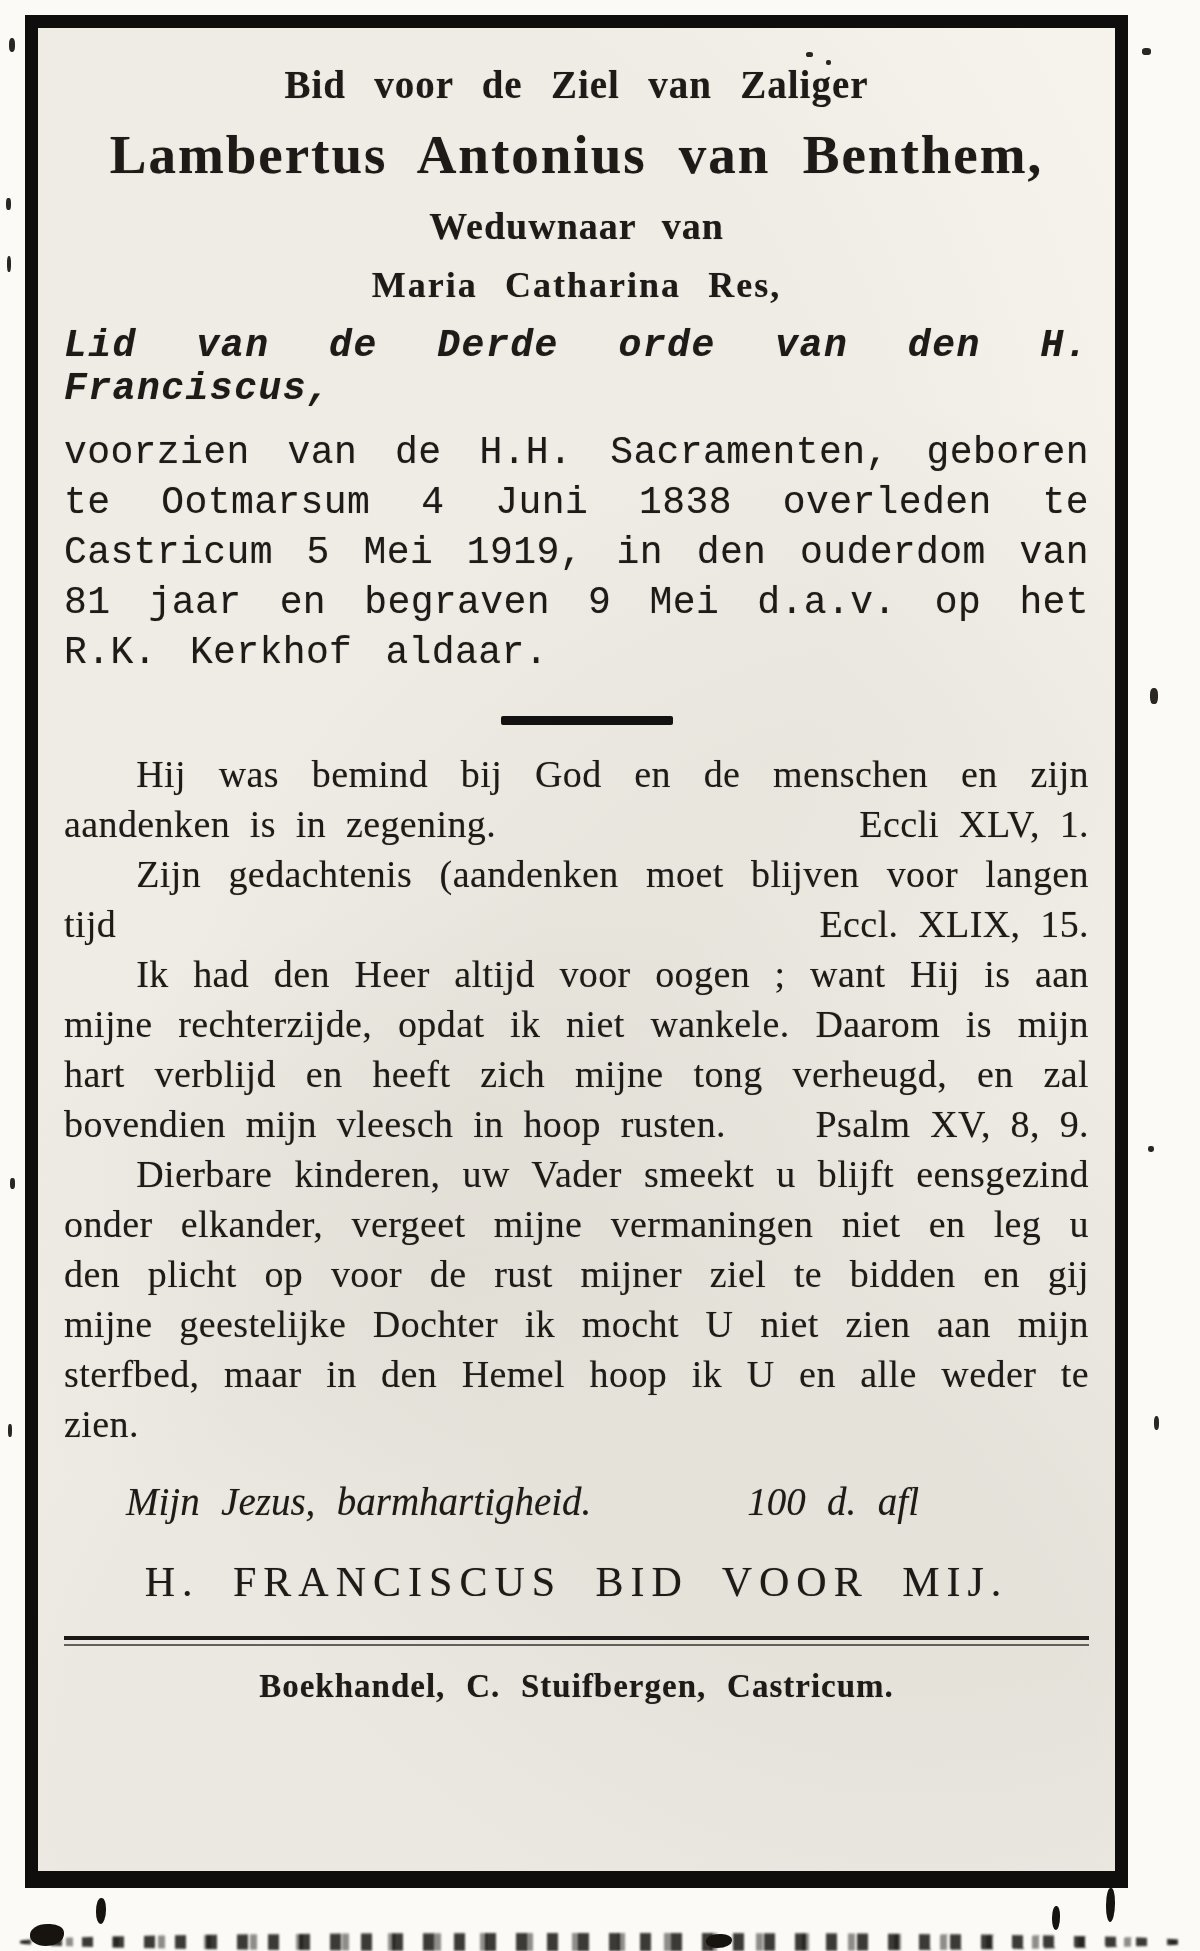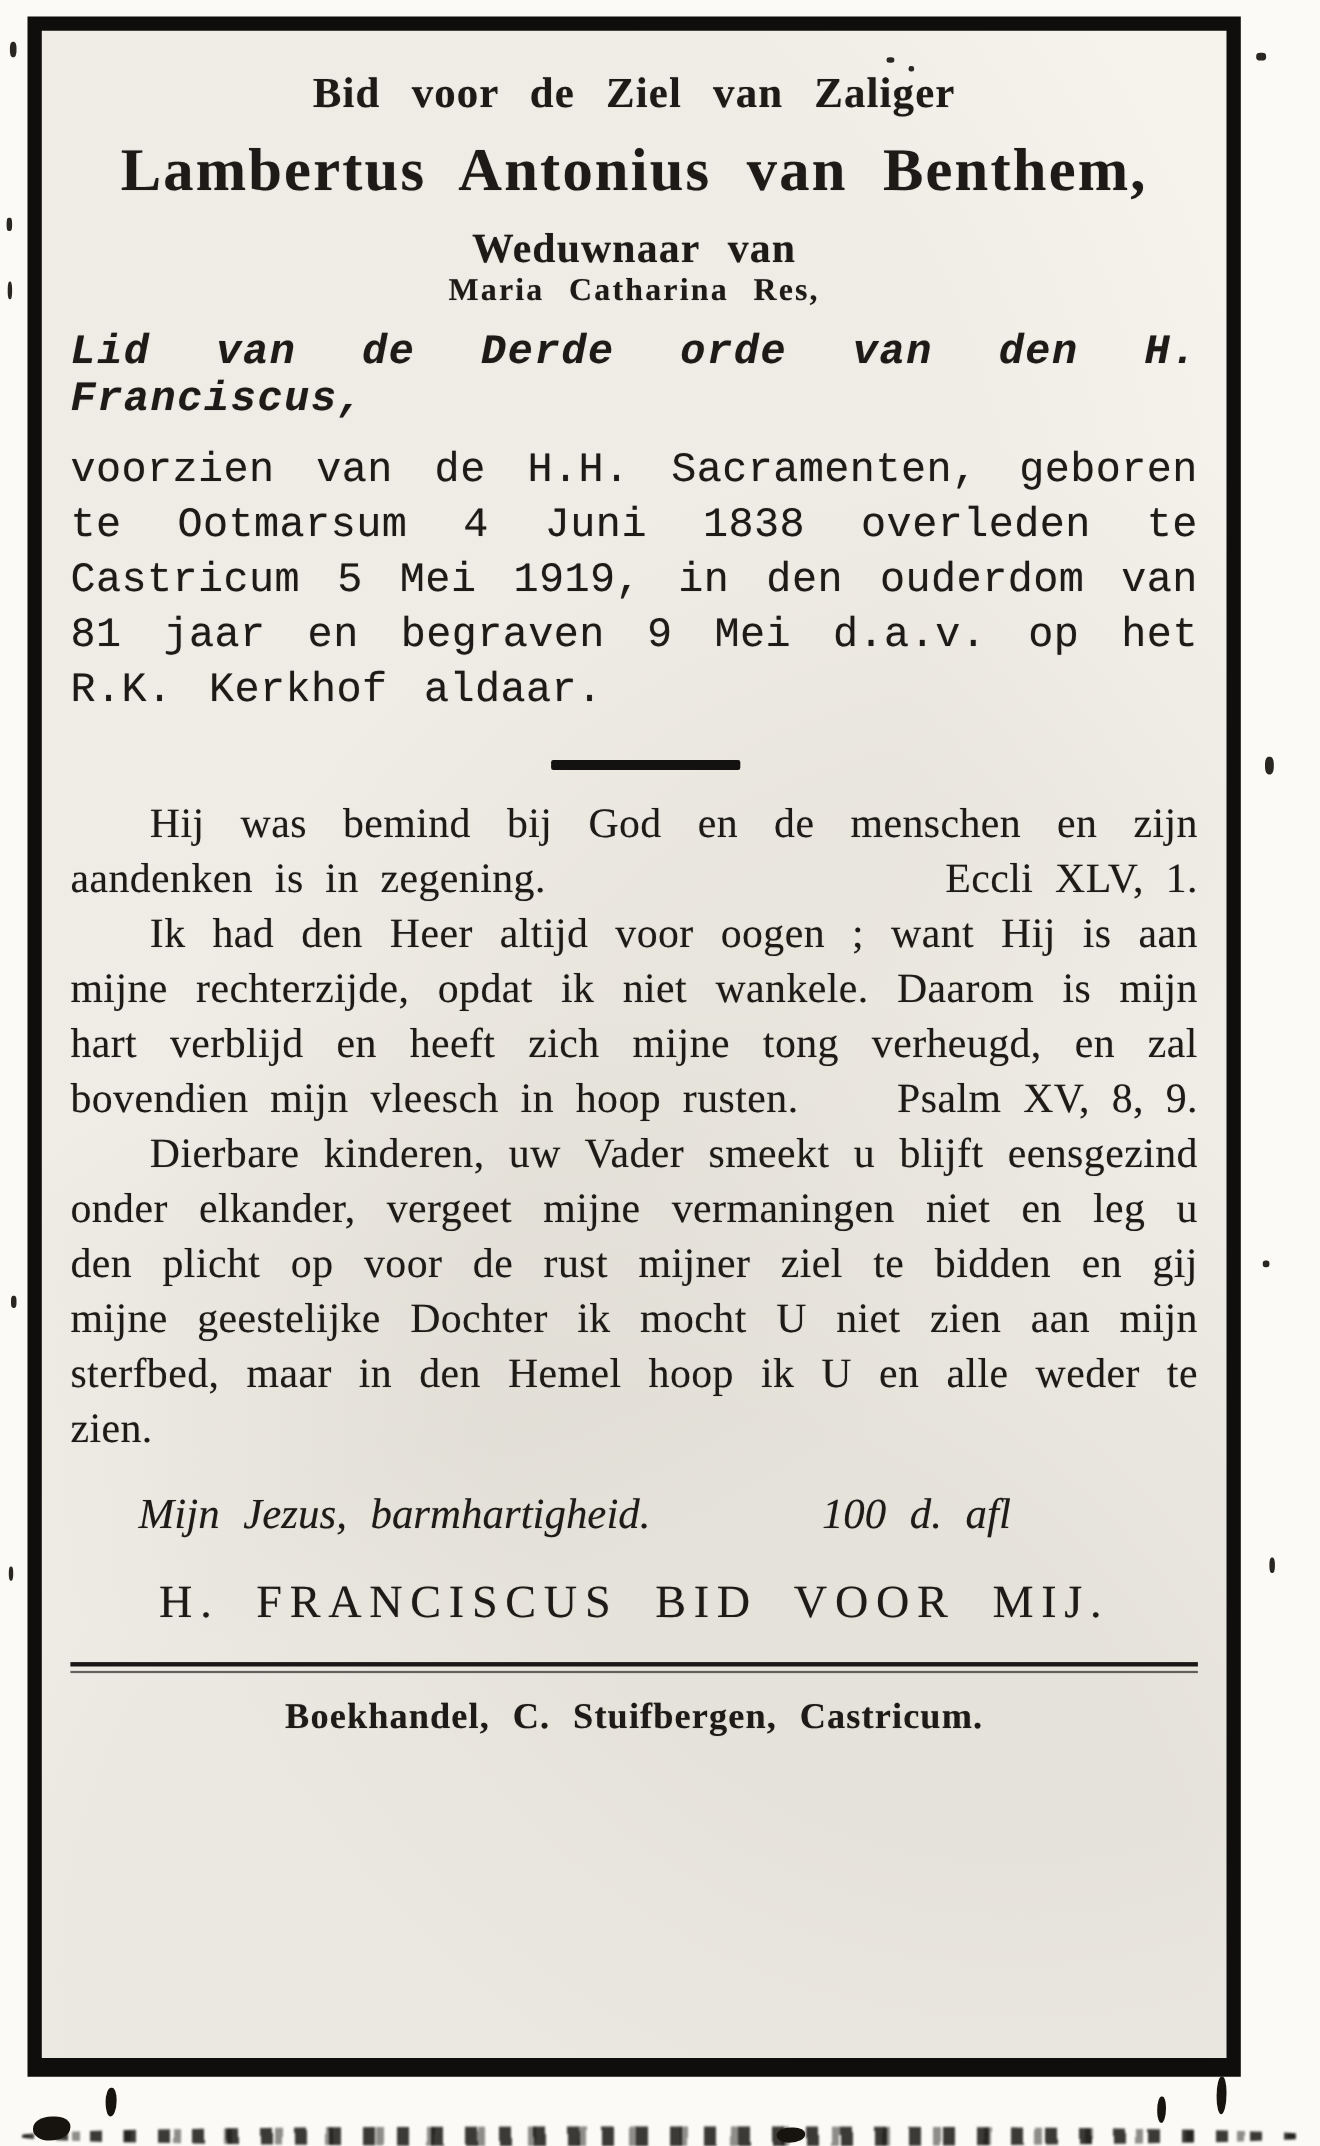--- a/index.html
+++ b/index.html
@@ -40,22 +40,23 @@
     margin-top:16px;
   }
   .relation{
     text-align:center;
     font-size:38px;font-weight:bold;
     word-spacing:.4em;letter-spacing:1px;
     margin-top:18px;
   }
   .spouse{
     text-align:center;
-    font-size:29px;font-weight:bold;
+    font-size:36px;font-weight:bold;
     letter-spacing:2px;word-spacing:.45em;
+    margin-top:16px;
   }
   .membership{
     font-style:italic;
     font-size:38px;font-weight:bold;
     letter-spacing:1.5px;
     text-align:justify;text-align-last:justify;
     margin-top:18px;
     font-family:Liberation Mono, monospace;
   }
   .bodytext{
@@ -136,20 +137,24 @@
 
     <p class="bodytext bio">voorzien van de H.H. Sacramenten, geboren te Ootmarsum 4 Juni 1838 overleden te Castricum 5 Mei 1919, in den ouderdom van 81 jaar en begraven 9 Mei d.a.v. op het R.K. Kerkhof aldaar.</p>
 
     <div class="short-rule"></div>
 
     <p class="bodytext verse">
       <span>Hij was bemind bij God en de menschen en zijn aandenken is in zegening.</span>
       <span class="cite">Eccli XLV, 1.</span>
     </p>
 
+    <p class="bodytext verse">
+      <span>Zijn gedachtenis (aandenken moet blijven voor langen tijd</span>
+      <span class="cite">Eccl. XLIX, 15.</span>
+    </p>
 
     <p class="bodytext verse">
       <span>Ik had den Heer altijd voor oogen ; want Hij is aan mijne rechterzijde, opdat ik niet wankele. Daarom is mijn hart verblijd en heeft zich mijne tong verheugd, en zal bovendien mijn vleesch in hoop rusten.</span>
       <span class="cite">Psalm XV, 8, 9.</span>
     </p>
 
     <p class="bodytext verse">
       <span>Dierbare kinderen, uw Vader smeekt u blijft eensgezind onder elkander, vergeet mijne vermaningen niet en leg u den plicht op voor de rust mijner ziel te bidden en gij mijne geestelijke Dochter ik mocht U niet zien aan mijn sterfbed, maar in den Hemel hoop ik U en alle weder te zien.</span>
     </p>
 

